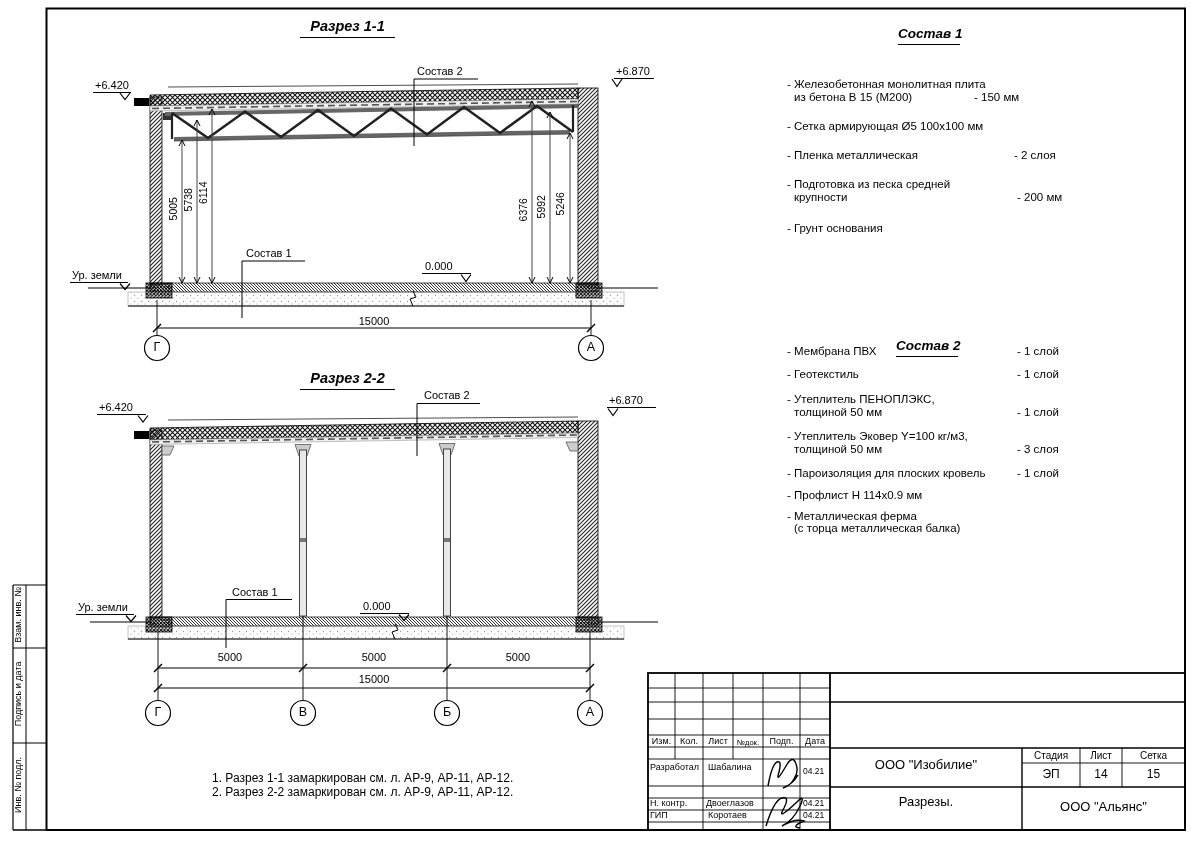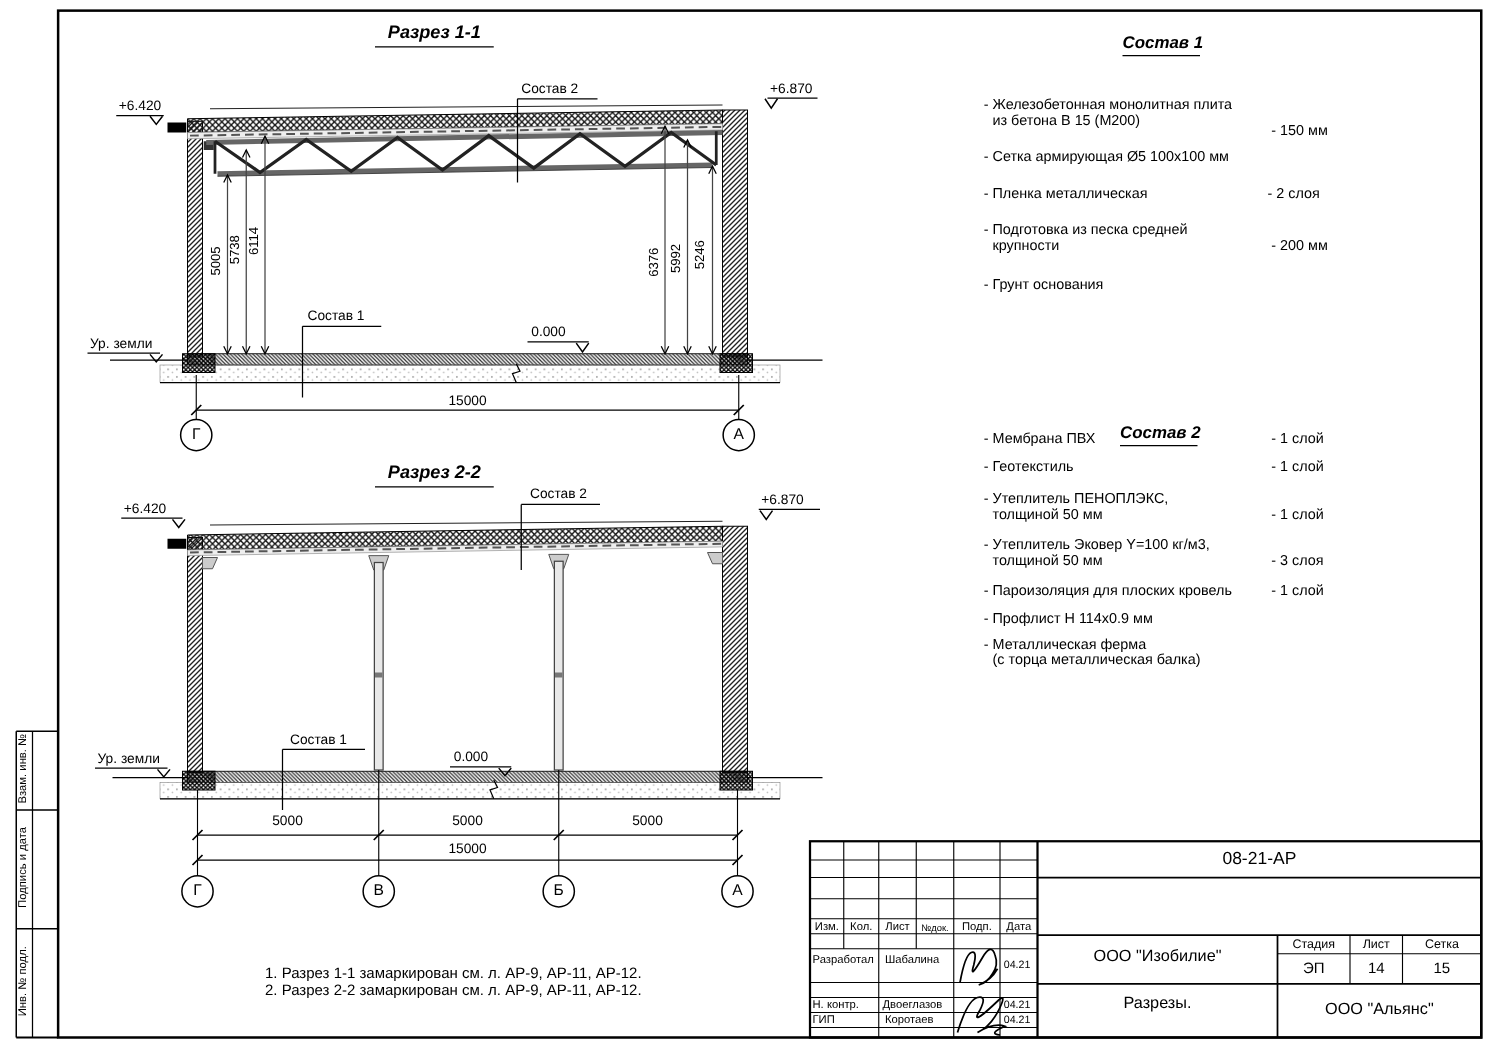--- a/index.html
+++ b/index.html
@@ -264,21 +264,21 @@
 <div class="t ctr" style="left:498px;top:651px;width:40px;font-size:11px;">5000</div>
 <div class="t ctr" style="left:354px;top:673px;width:40px;font-size:11px;">15000</div>
 <div class="t ctr" style="left:151px;top:706px;width:14px;font-size:12.5px;">Г</div>
 <div class="t ctr" style="left:296px;top:706px;width:14px;font-size:12.5px;">В</div>
 <div class="t ctr" style="left:440px;top:706px;width:14px;font-size:12.5px;">Б</div>
 <div class="t ctr" style="left:583px;top:706px;width:14px;font-size:12.5px;">А</div>
 
 <div class="t ti" style="left:898px;top:27px;width:62px;font-size:13.5px;">Состав 1</div>
 <div class="t itm" style="left:787px;top:78px;">- Железобетонная  монолитная плита</div>
 <div class="t itm" style="left:794px;top:91px;">из бетона В 15 (М200)</div>
-<div class="t itm" style="left:1017px;top:91px;margin-top:8px;">- 150 мм</div>
+<div class="t itm" style="left:974px;top:91px;">- 150 мм</div>
 <div class="t itm" style="left:787px;top:120px;">- Сетка армирующая Ø5 100x100 мм</div>
 <div class="t itm" style="left:787px;top:149px;">- Пленка металлическая</div>
 <div class="t itm" style="left:1014px;top:149px;">-  2 слоя</div>
 <div class="t itm" style="left:787px;top:178px;">- Подготовка из песка средней</div>
 <div class="t itm" style="left:794px;top:191px;">крупности</div>
 <div class="t itm" style="left:1017px;top:191px;">- 200 мм</div>
 <div class="t itm" style="left:787px;top:222px;text-align:right;">- Грунт основания</div>
 
 <div class="t ti" style="left:896px;top:339px;width:62px;font-size:13.5px;">Состав 2</div>
 <div class="t itm" style="left:787px;top:345px;">- Мембрана ПВХ</div>
@@ -297,21 +297,20 @@
 <div class="t itm" style="left:787px;top:510px;">- Металлическая ферма</div>
 <div class="t itm" style="left:794px;top:522px;">(с торца металлическая балка)</div>
 
 <div class="t" style="left:212px;top:772px;font-size:12px;">1. Разрез 1-1 замаркирован см. л. АР-9, АР-11, АР-12.</div>
 <div class="t" style="left:212px;top:786px;font-size:12px;">2. Разрез 2-2 замаркирован см. л. АР-9, АР-11, АР-12.</div>
 
 <div class="t rot" style="left:-26px;top:610px;width:90px;font-size:9px;">Взам. инв. №</div>
 <div class="t rot" style="left:-26px;top:689px;width:90px;font-size:9px;">Подпись и дата</div>
 <div class="t rot" style="left:-26px;top:780px;width:90px;font-size:9px;">Инв. № подл.</div>
 
-<div class="t ctr" style="left:830px;top:679px;width:355px;font-size:14px;">08-21-АР</div>
 <div class="t ctr" style="left:830px;top:758px;width:192px;font-size:13px;">ООО "Изобилие"</div>
 <div class="t ctr" style="left:830px;top:795px;width:192px;font-size:13px;">Разрезы.</div>
 <div class="t ctr" style="left:1022px;top:800px;width:163px;font-size:13px;">ООО "Альянс"</div>
 <div class="t ctr stamp-s" style="left:648px;top:737px;width:27px;">Изм.</div>
 <div class="t ctr stamp-s" style="left:675px;top:737px;width:28px;">Кол.</div>
 <div class="t ctr stamp-s" style="left:703px;top:737px;width:30px;">Лист</div>
 <div class="t ctr" style="left:733px;top:739px;width:30px;font-size:7.5px;">№док.</div>
 <div class="t ctr stamp-s" style="left:763px;top:737px;width:37px;">Подп.</div>
 <div class="t ctr stamp-s" style="left:800px;top:737px;width:30px;">Дата</div>
 <div class="t stamp-s" style="left:650px;top:763px;">Разработал</div>

